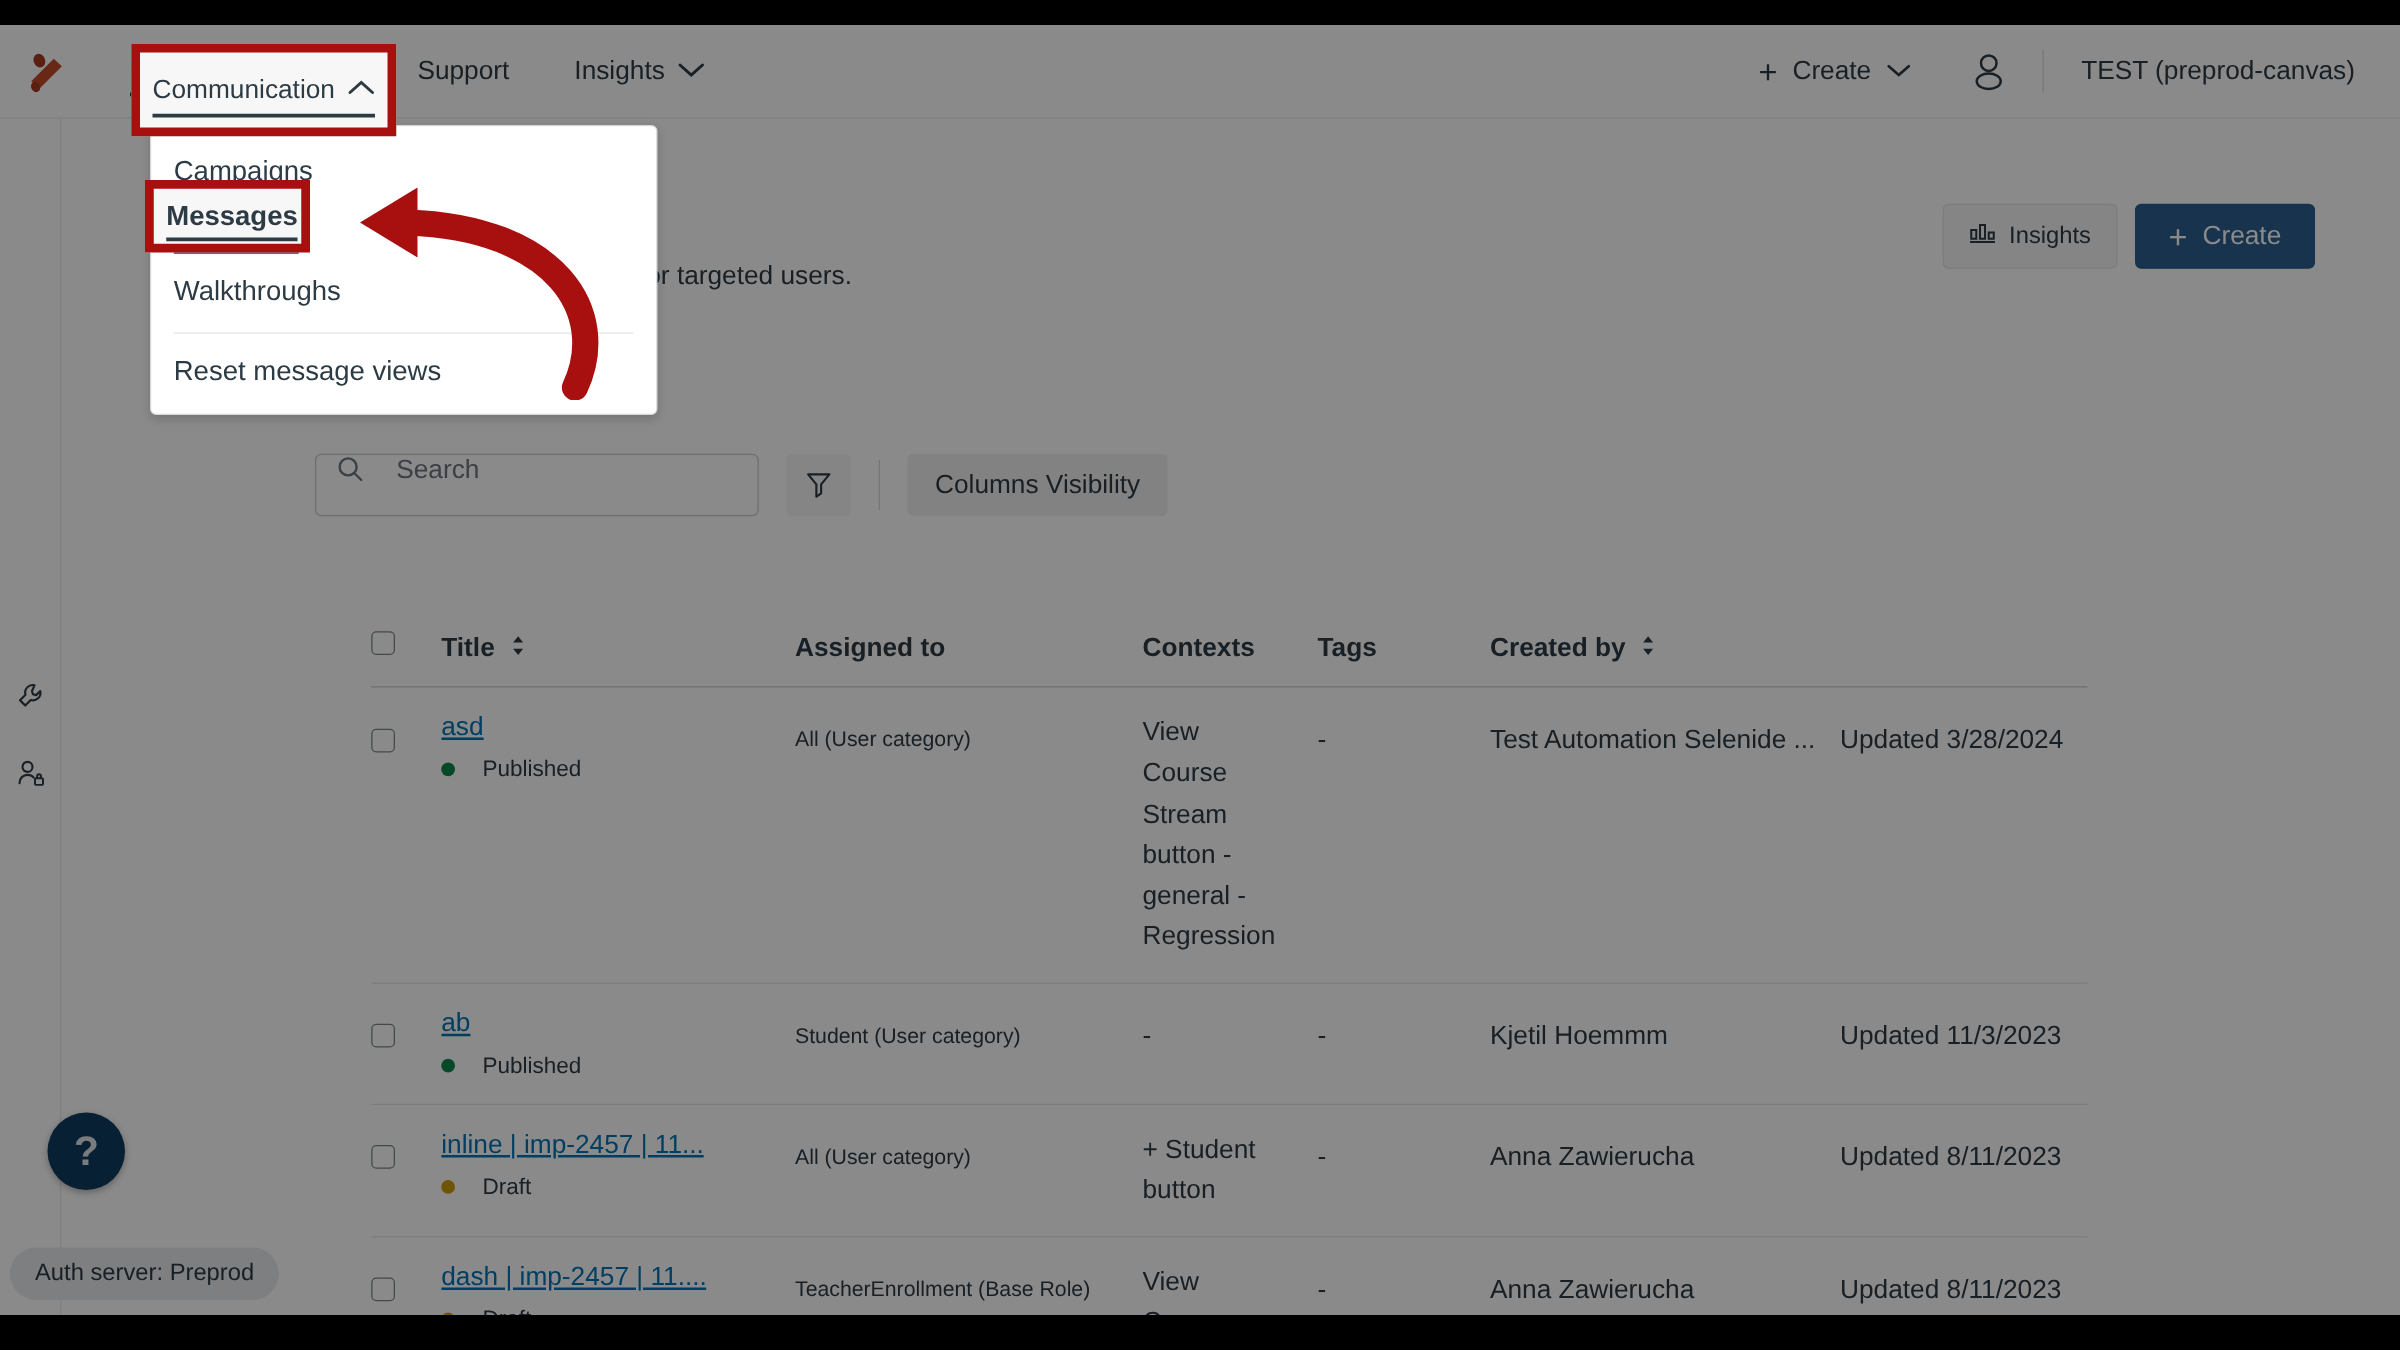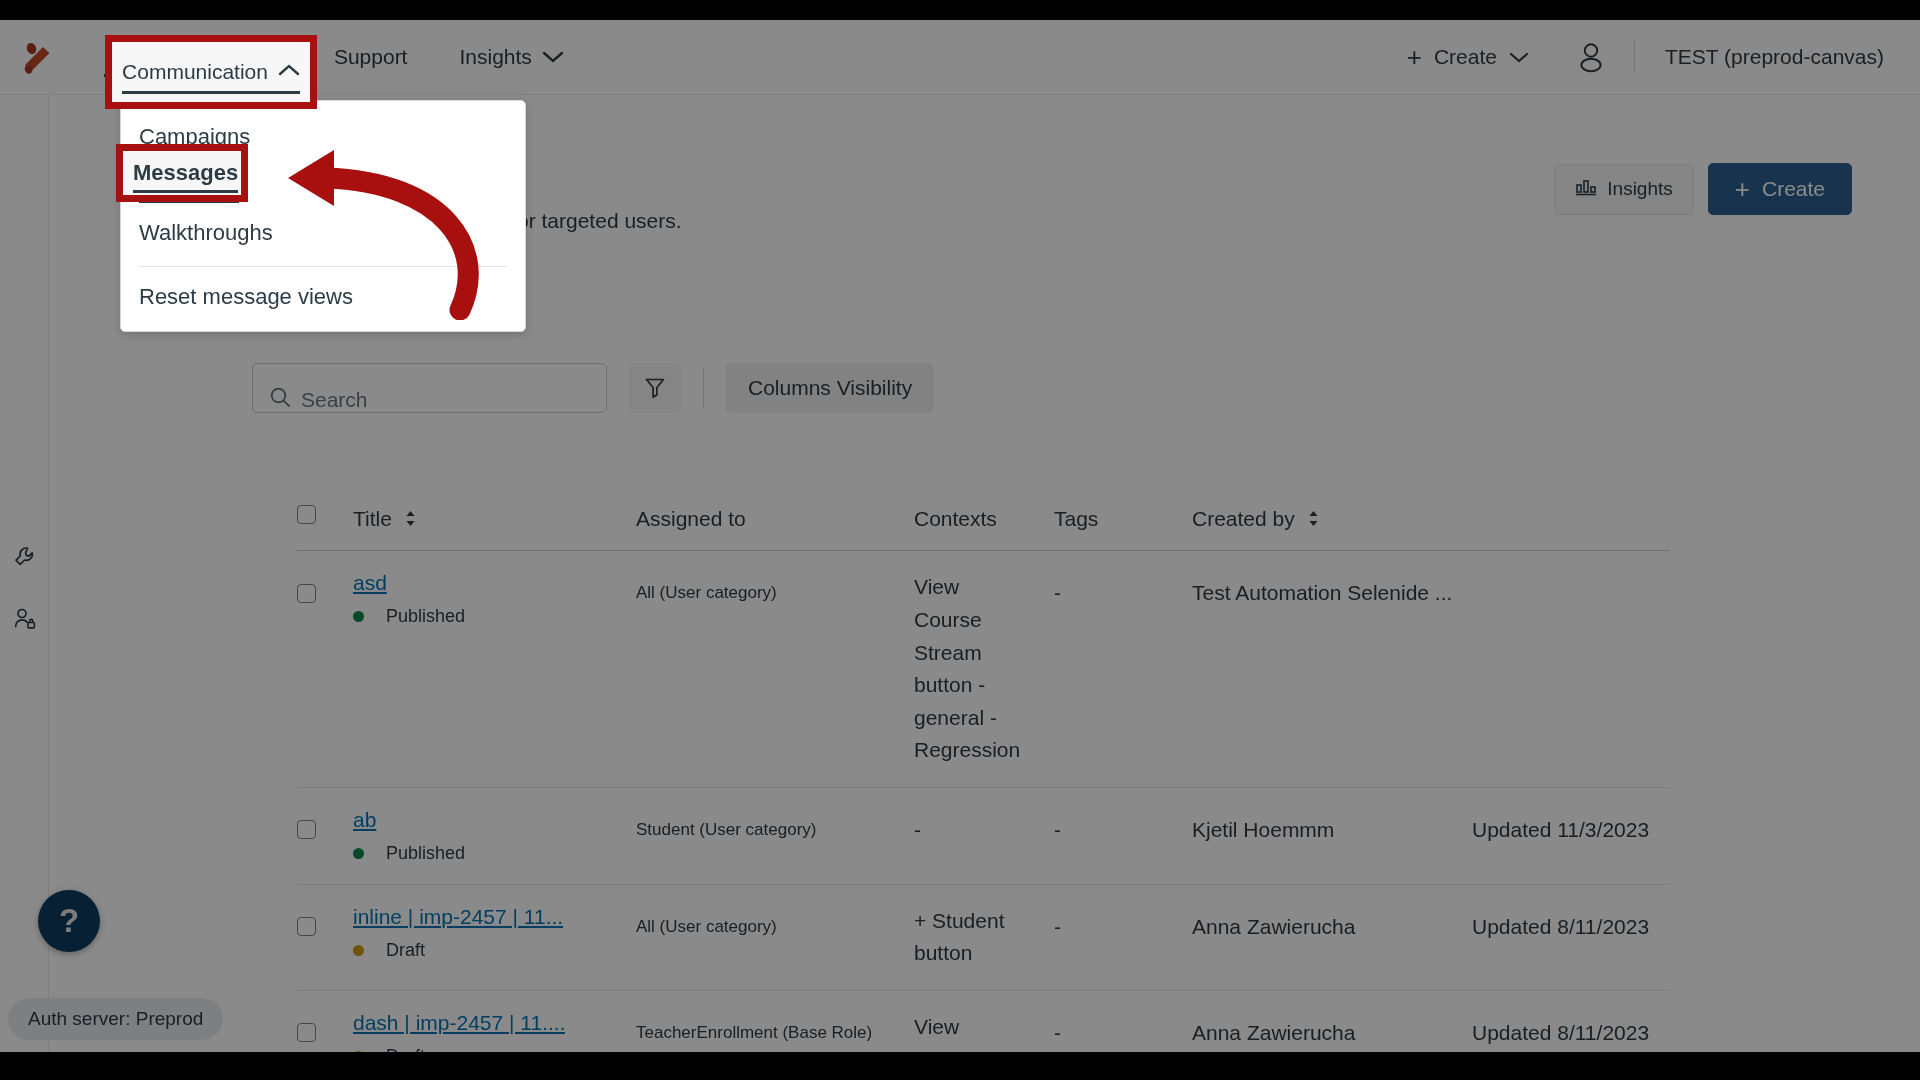--- a/index.html
+++ b/index.html
@@ -125,21 +125,21 @@
   }
 
   
   .toolbar {
     position:absolute; left:203px; top:268px;
     display:flex; align-items:center; gap:0;
   }
   .searchbox {
     width:355px; height:50px;
     border:1px solid #c7cdd1; border-radius:5px;
-    display:flex; align-items:flex-end; gap:10px;
+    display:flex; align-items:flex-start; gap:26px;
     padding: 0 16px;
     background:#fff;
   }
   .searchbox input {
     border:0; outline:0; font-size:21px; color:#2d3b45;
     font-family:"Liberation Sans", sans-serif;
     background:transparent; width:100%;
   }
   .searchbox input::placeholder { color:#6b7780; }
   .filter-btn {
@@ -153,21 +153,21 @@
     margin-left:22px;
     font-size:21px;color:#2d3b45;
     background:#f0f0f0; border-radius:5px;
     padding:13px 22px; cursor:pointer; white-space:nowrap;
   }
 
   
   .table { position:absolute; left:248px; top:398px; right:250px; }
   .trow { display:flex; align-items:flex-start; border-bottom:1px solid #e3e5e7; }
   .thead { border-bottom:1px solid #c7cdd1; }
-  .thead .cell { font-size:21px; color:#2d3b45; font-weight:400; padding:14px 0 18px; }
+  .thead .cell { font-size:21px; color:#2d3b45; font-weight:700; padding:14px 0 18px; }
   .cell { padding: 20px 0; }
   .c-check { width:56px; flex:0 0 56px; display:flex; align-items:center; }
   .thead .c-check { padding-top:12px; align-items:flex-start;}
   .chk {
     width:19px;height:19px;border:1px solid #7b868c;border-radius:4px;background:#fff;
     cursor:pointer;
   }
   .c-title { width:283px; flex:0 0 283px; }
   .c-assigned { width:278px; flex:0 0 278px; }
   .c-contexts { width:140px; flex:0 0 140px; }
@@ -419,20 +419,23 @@
         </div>
         <div class="cell c-contexts">
           <div class="wrapval" style="padding-right:34px">View Course Stream button - general - Regression</div>
         </div>
         <div class="cell c-tags rowcell">
           <span class="val">-</span>
         </div>
         <div class="cell c-created rowcell">
           <span class="val">Test Automation Selenide ...</span>
         </div>
+        <div class="cell c-updated rowcell">
+          <span class="val">Updated 3/28/2024</span>
+        </div>
       </div>
 
       <div class="trow">
         <div class="cell c-check rowcell">
           <div class="chk"></div>
         </div>
         <div class="cell c-title rowcell">
           <div>
             <a class="tlink">ab</a>
             <div class="status">

